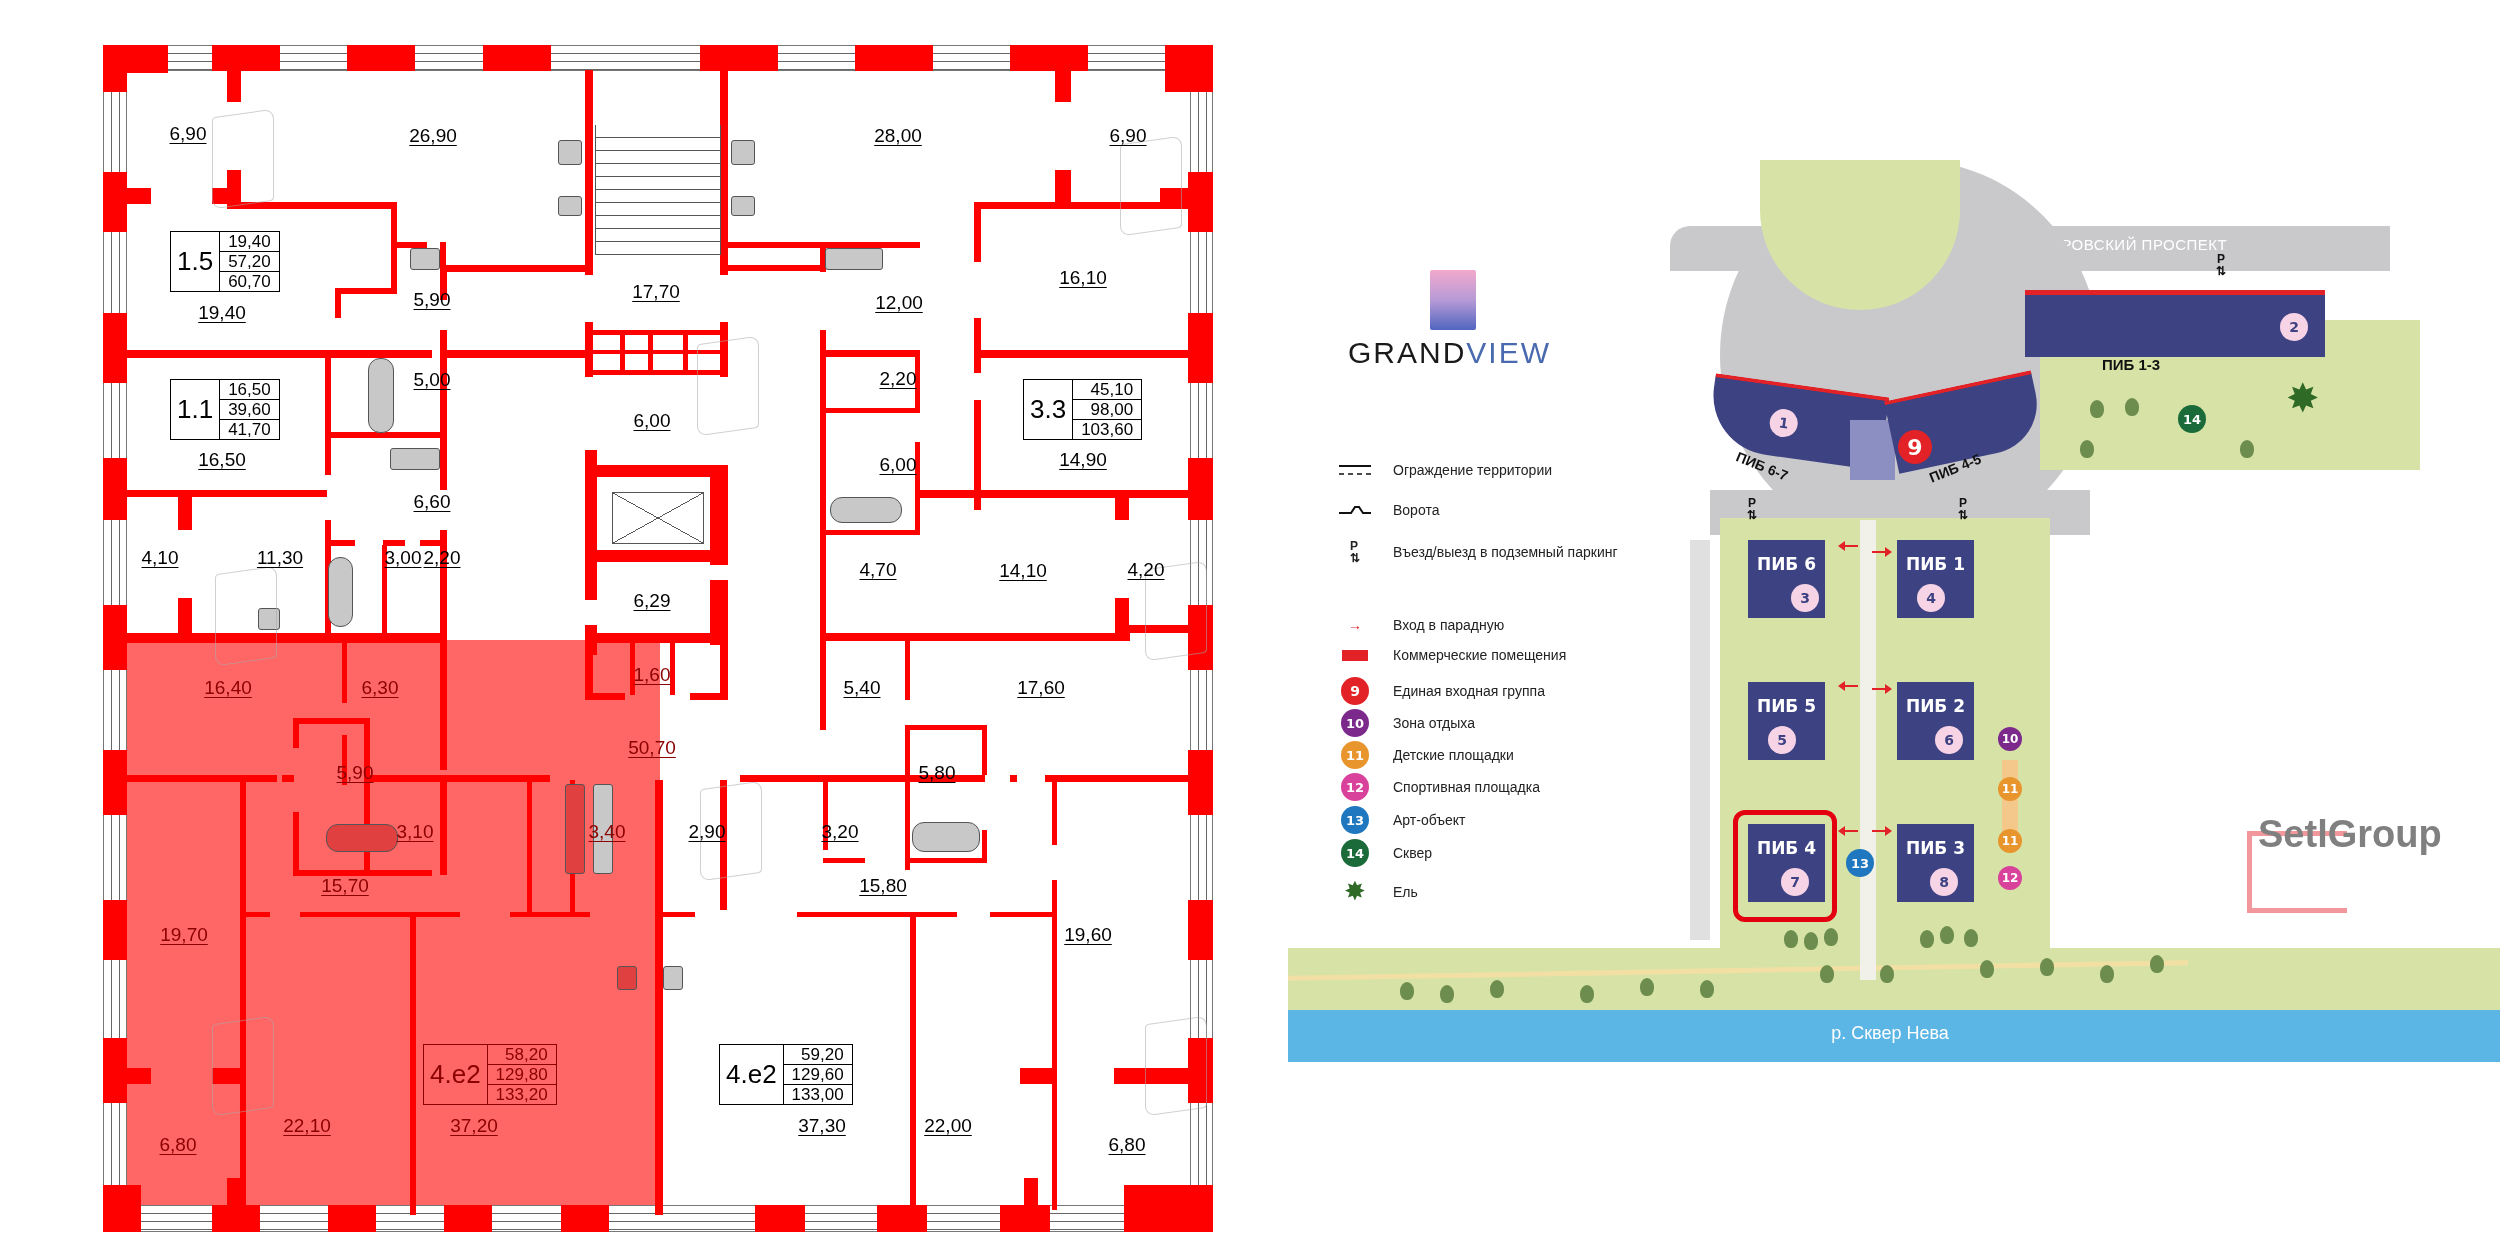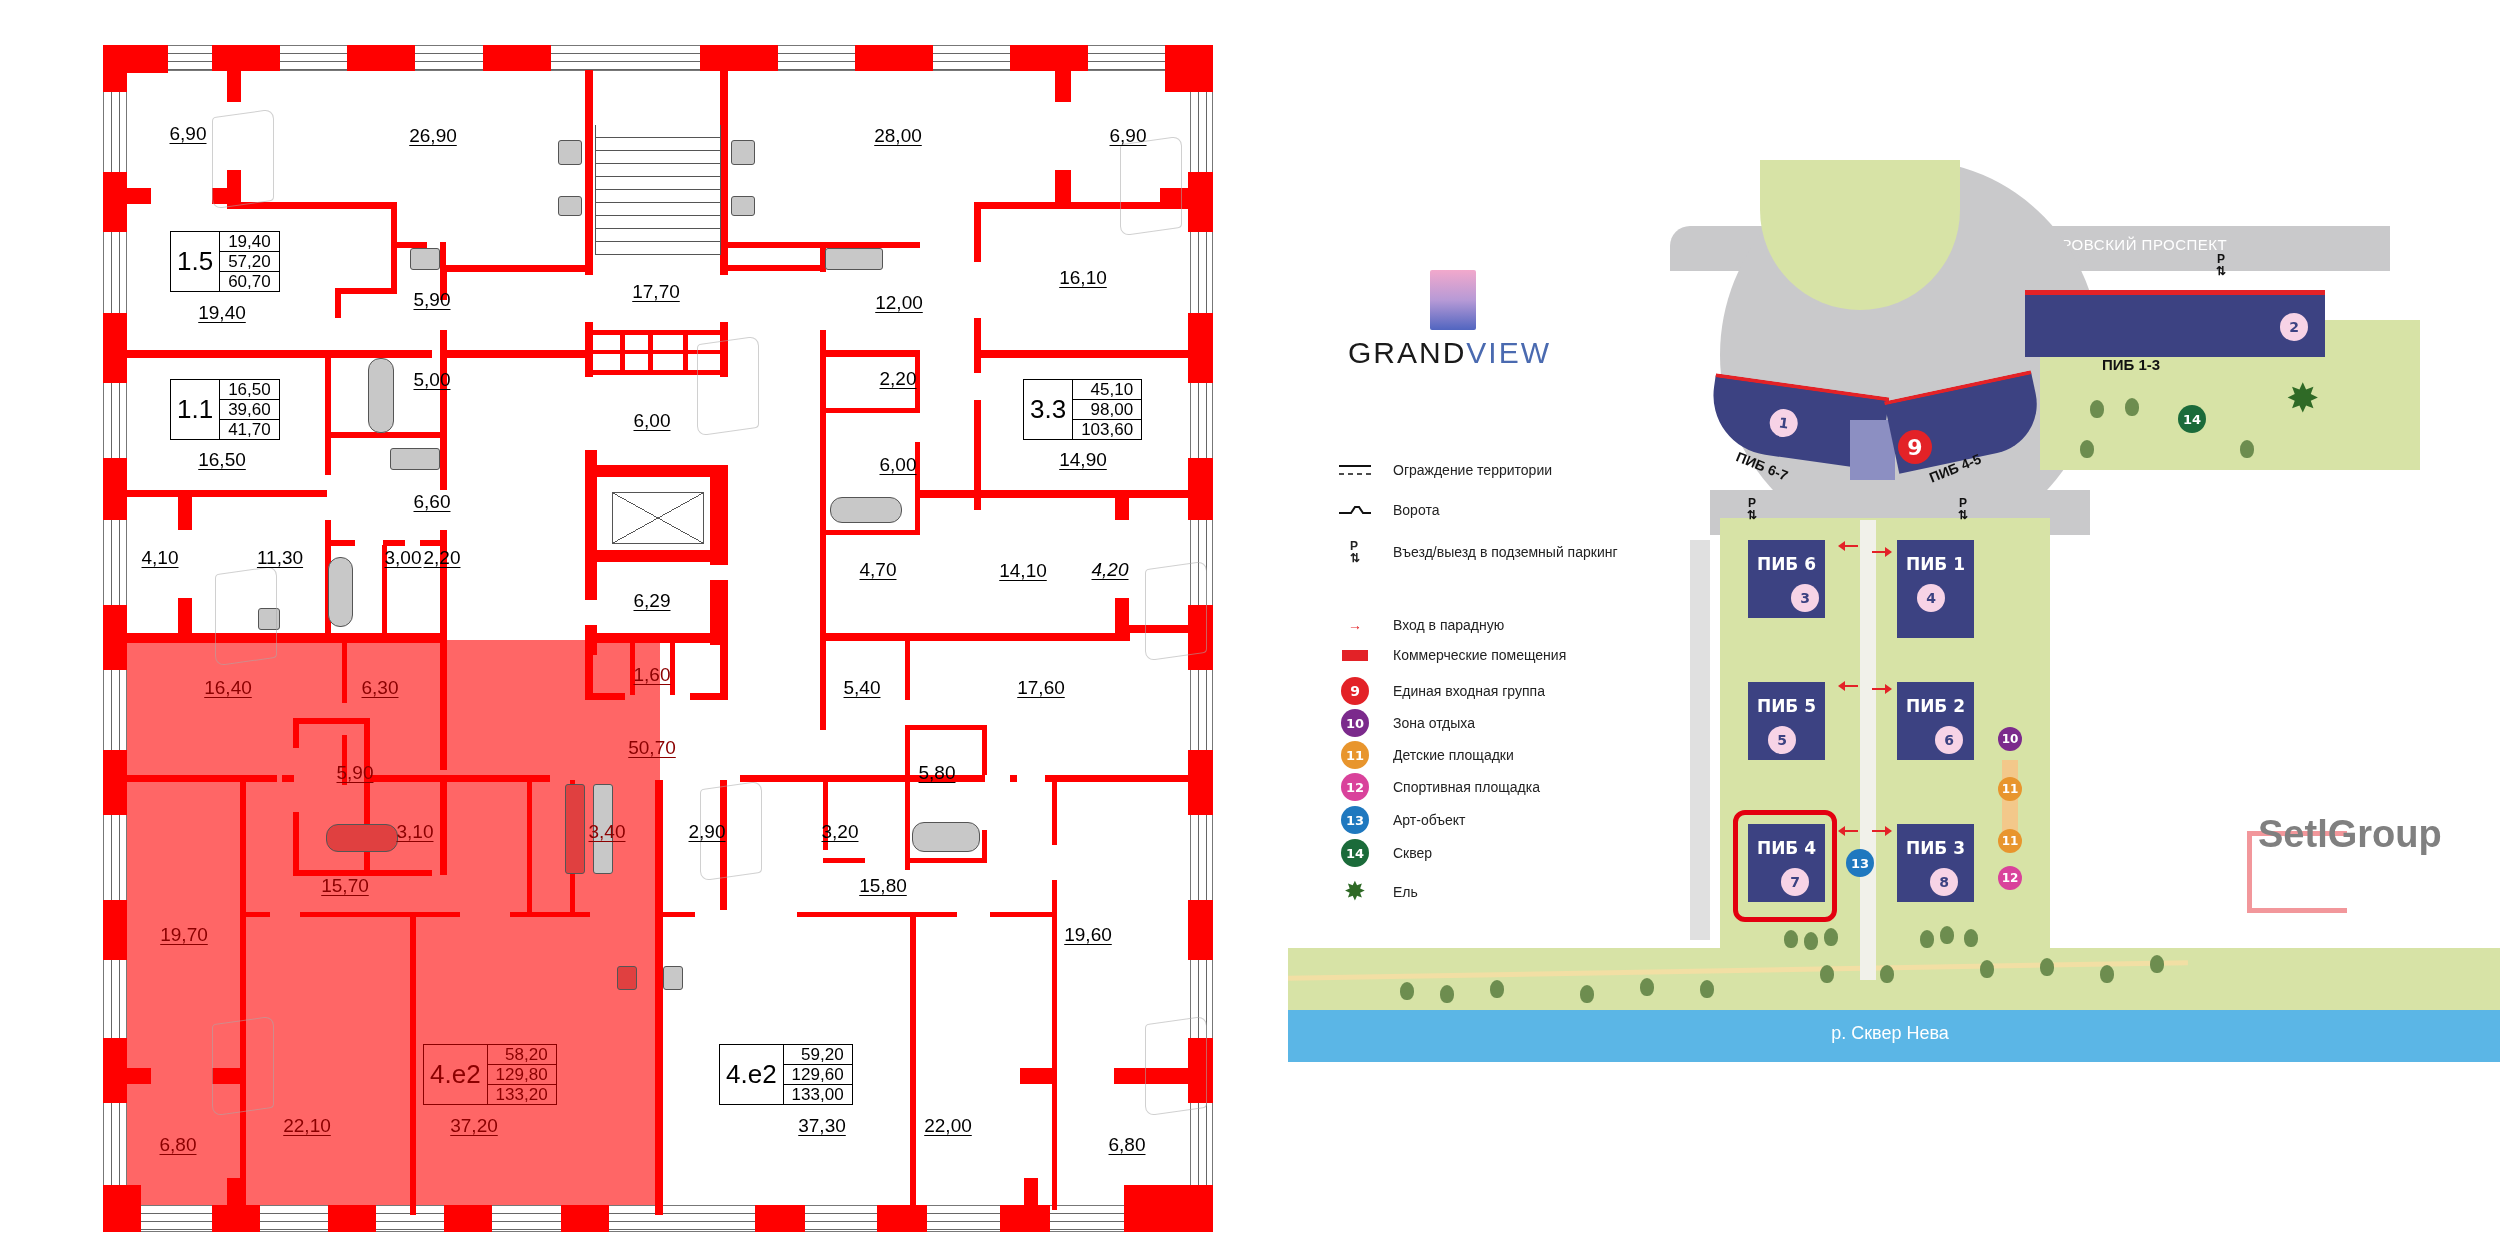--- a/index.html
+++ b/index.html
@@ -301,21 +301,21 @@
       <div class="area" style="left: 898px; top: 465px;">6,00</div>
       <div class="area" style="left: 1083px; top: 460px;">14,90</div>
       <div class="area" style="left: 432px; top: 502px;">6,60</div>
       <div class="area" style="left: 160px; top: 558px;">4,10</div>
       <div class="area" style="left: 280px; top: 558px;">11,30</div>
       <div class="area" style="left: 403px; top: 558px;">3,00</div>
       <div class="area" style="left: 442px; top: 558px;">2,20</div>
       <div class="area" style="left: 652px; top: 601px;">6,29</div>
       <div class="area" style="left: 878px; top: 570px;">4,70</div>
       <div class="area" style="left: 1023px; top: 571px;">14,10</div>
-      <div class="area" style="left: 1110px; top: 570px; font-style: italic;">4,20</div>
+      <div class="area" style="left: 1146px; top: 570px;">4,20</div>
       <div class="area red" style="left: 228px; top: 688px;">16,40</div>
       <div class="area red" style="left: 380px; top: 688px;">6,30</div>
       <div class="area red" style="left: 652px; top: 675px;">1,60</div>
       <div class="area" style="left: 862px; top: 688px;">5,40</div>
       <div class="area" style="left: 1041px; top: 688px;">17,60</div>
       <div class="area red" style="left: 652px; top: 748px;">50,70</div>
       <div class="area red" style="left: 355px; top: 773px;">5,90</div>
       <div class="area" style="left: 937px; top: 773px;">5,80</div>
       <div class="area red" style="left: 415px; top: 832px;">3,10</div>
       <div class="area red" style="left: 607px; top: 832px;">3,40</div>
@@ -364,21 +364,21 @@
   </div>
   <div class="circ" style="position:absolute;left:618px;top:430px;width:34px;height:34px;background:#e32227;font-size:22px;">9</div>
   <div class="abs" style="left:822px;top:356px;font-size:15px;font-weight:bold;color:#111;">ПИБ 1-3</div>
   <div class="abs" style="left:455px;top:458px;font-size:14px;font-weight:bold;color:#111;transform:rotate(22deg);">ПИБ 6-7</div>
   <div class="abs" style="left:648px;top:460px;font-size:14px;font-weight:bold;color:#111;transform:rotate(-22deg);">ПИБ 4-5</div>
 
   <div class="bld" style="left:468px;top:540px;width:77px;height:78px;">
     <div class="lbl">ПИБ 6</div>
     <div class="num" style="left:43px;top:44px;">3</div>
   </div>
-  <div class="bld" style="left:617px;top:540px;width:77px;height:98px;text-decoration:underline;">
+  <div class="bld" style="left:617px;top:540px;width:77px;height:78px;text-decoration:underline;">
     <div class="lbl">ПИБ 1</div>
     <div class="num" style="left:20px;top:44px;">4</div>
   </div>
   <div class="bld" style="left:468px;top:682px;width:77px;height:78px;">
     <div class="lbl">ПИБ 5</div>
     <div class="num" style="left:20px;top:44px;">5</div>
   </div>
   <div class="bld" style="left:617px;top:682px;width:77px;height:78px;">
     <div class="lbl">ПИБ 2</div>
     <div class="num" style="left:38px;top:44px;">6</div>

